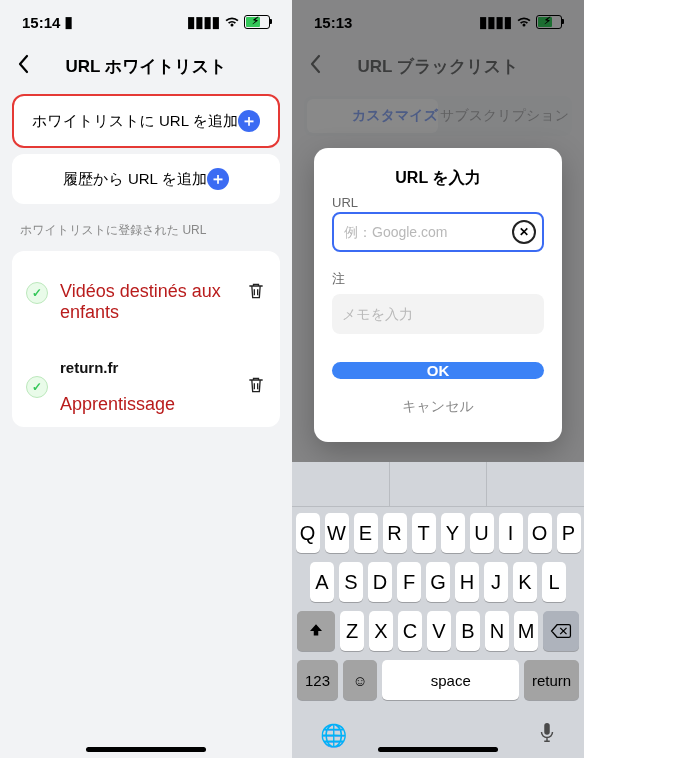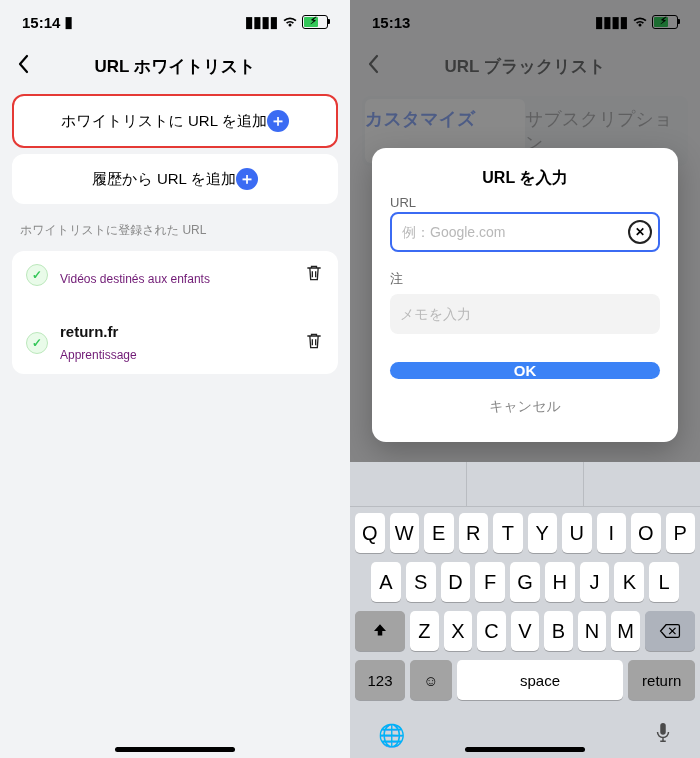--- a/index.html
+++ b/index.html
@@ -1,16 +1,16 @@
 <!DOCTYPE html>
 <html><head>
 <meta charset="utf-8">
 <style>
 html,body{margin:0;padding:0;font-family:-apple-system,BlinkMacSystemFont,"Hiragino Sans","Hiragino Kaku Gothic ProN",sans-serif;background:#fff}
-.container{width:700px;height:758px;display:flex;position:relative}
+.container{width:584px;height:758px;display:flex;position:relative}
 .phone{width:350px;height:758px;background:#f2f3f5;position:relative;display:flex;flex-direction:column;overflow:hidden}
 .phone.right{background:#f2f3f5}
 .status-bar{height:44px;display:flex;align-items:center;justify-content:space-between;padding:0 22px;font-size:15px;font-weight:600}
 .status-left{display:flex;align-items:center;gap:4px}
 .status-right{display:flex;align-items:center;gap:4px}
 .batt{width:24px;height:12px;border:1px solid #000;border-radius:3px;position:relative;display:inline-block}
 .batt::after{content:"";position:absolute;right:-3px;top:3px;width:2px;height:5px;background:#000;border-radius:0 1px 1px 0}
 .batt-fill{position:absolute;left:1px;top:1px;bottom:1px;width:60%;background:#34c759;border-radius:1px}
 .bolt{position:absolute;left:7px;top:-1px;font-size:10px;color:#000;font-weight:900}
 .nav-bar{height:44px;display:flex;align-items:center;position:relative}
@@ -20,26 +20,26 @@
 .card{background:#fff;border-radius:12px;margin-top:6px;overflow:hidden}
 .row{display:flex;align-items:center;justify-content:center;padding:14px 14px;font-size:15px}
 .highlight-box{border:2px solid #e53935;border-radius:12px;margin-top:6px;background:#fff;overflow:hidden}
 .add-icon{width:22px;height:22px;border-radius:50%;background:#3b6bf3;color:#fff;display:flex;align-items:center;justify-content:center;font-size:16px;font-weight:700}
 .section-label{font-size:12px;color:#888;padding:18px 8px 6px}
 .item{display:flex;align-items:center;padding:12px 14px;gap:12px}
 .item-spacer{height:12px}
 .check-badge{width:20px;height:20px;border-radius:50%;background:#e9fbe9;border:1px solid #bce8bc;display:flex;align-items:center;justify-content:center;color:#34c759;font-size:12px;font-weight:900}
 .item-text{flex:1;display:flex;flex-direction:column}
 .item-title{font-size:15px;font-weight:600;color:#111}
-.item-sub{font-size:12px;color:#701a75;margin-top:8px}
+.item-sub{font-size:18px;color:#b91c1c;margin-top:18px}
 .trash-icon{width:20px;height:20px;color:#222}
 .home-ind{position:absolute;bottom:6px;left:50%;transform:translateX(-50%);width:120px;height:5px;background:#000;border-radius:3px}
 .right .overlay{position:absolute;inset:0;background:rgba(0,0,0,.45);top:0}
 .seg{display:flex;background:#eceef2;border-radius:8px;margin:8px 12px 0;padding:3px}
-.seg-btn{flex:1;text-align:left;font-size:18px;padding:8px 0;border-radius:6px;color:#777}
+.seg-btn{flex:1;text-align:right;font-size:14px;padding:8px 0;border-radius:6px;color:#777}
 .seg-btn.active{background:#fff;color:#3b6bf3;font-weight:600}
 .modal{position:absolute;left:22px;right:22px;top:148px;background:#fff;border-radius:14px;padding:20px 18px;box-shadow:0 10px 30px rgba(0,0,0,.25);z-index:2}
 .modal-title{text-align:center;font-size:16px;font-weight:600;margin-bottom:6px}
 .field-label{font-size:13px;color:#666;margin-bottom:2px}
 .input-wrap{position:relative}
 .input{width:100%;border:2px solid #3b6bf3;border-radius:8px;padding:10px 34px 10px 10px;font-size:14px;box-sizing:border-box;background:#fff}
 .input::placeholder{color:#b8b8b8}
 .clear-btn{position:absolute;right:8px;top:50%;transform:translateY(-50%);width:20px;height:20px;border:2px solid #222;border-radius:50%;display:flex;align-items:center;justify-content:center;font-size:12px;font-weight:700}
 .memo-label{font-size:13px;color:#666;margin:18px 0 6px}
 .memo-input{width:100%;border:none;background:#f3f3f3;border-radius:8px;padding:12px 10px;font-size:14px;box-sizing:border-box}

